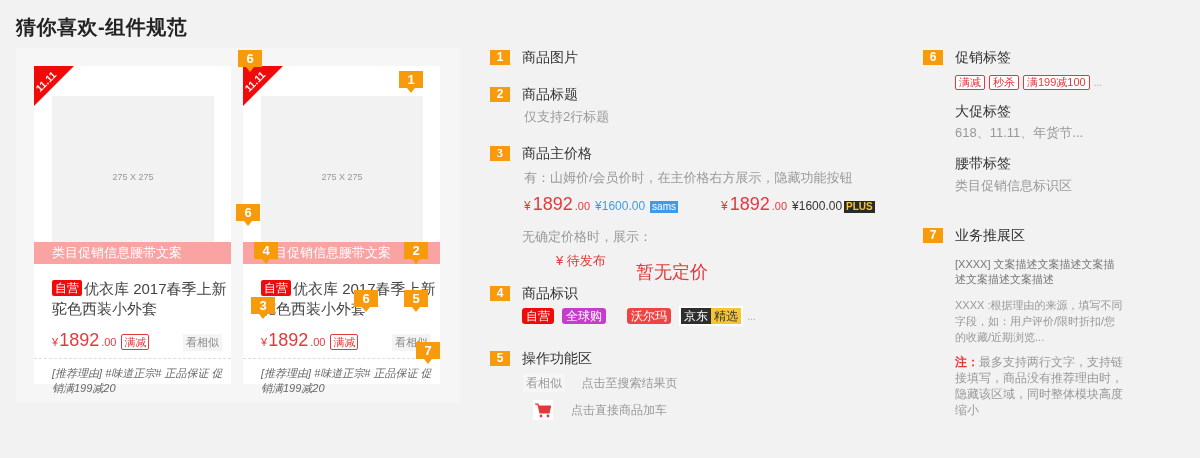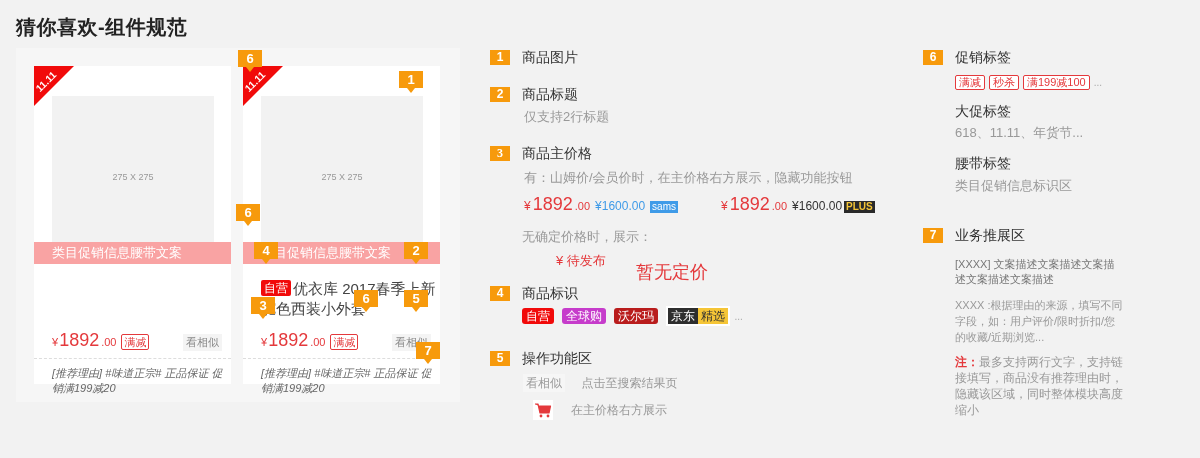--- a/index.html
+++ b/index.html
@@ -102,21 +102,21 @@
   .bigprice .y { color: #e4393c; font-size: 12px; }
   .bigprice .i { color: #e4393c; font-size: 18px; margin-left: 2px; }
   .bigprice .d { color: #e4393c; font-size: 11px; margin-left: 2px; }
   .sams-price { color: #3f9be8; font-size: 12px; margin-left: 5px; }
   .sams-badge { background: #3f9be8; color: #fff; font-size: 10px; padding: 0 2px; margin-left: 5px; line-height: 12px; }
   .plus-price { color: #333; font-size: 12px; margin-left: 5px; }
   .plus-badge { background: #2a2a2a; color: #f5c536; font-size: 10px; font-weight: bold; padding: 0 2px; margin-left: 2px; line-height: 12px; }
   .badge { display: inline-block; font-size: 12px; color: #fff; line-height: 16px; padding: 0 4px; border-radius: 3px; margin-right: 8px; vertical-align: middle; }
   .b-self { background: #f10a0a; }
   .b-global { background: #c63ccb; }
-  .b-walmart { background: #b91c1c; }
+  .b-walmart { background: #ef4444; margin-left: 13px; }
   .b-jd { display: inline-flex; vertical-align: middle; border: 2px solid #fff; background: #fff; }
   .b-jd .l { background: #2e2e2e; color: #fff; font-size: 12px; padding: 0 3px; line-height: 16px; }
   .b-jd .r { background: #f5c536; color: #333; font-size: 12px; padding: 0 3px; line-height: 16px; }
   .ellipsis { color: #aaa; font-size: 10px; }
   .ptag { display: inline-block; border: 1px solid #e4393c; color: #e4393c; font-size: 11px; line-height: 13px; padding: 0 3px; border-radius: 2px; margin-right: 4px; background: #fff; }
   .similar-btn { display: inline-block; background: #f6f6f6; color: #999; font-size: 12px; padding: 0 3px; line-height: 18px; }
   .cart-icon { display: inline-block; width: 20px; height: 20px; background: #fff; position: relative; }
   .note-red { color: #e4393c; font-weight: bold; }
 </style>
 </head>
@@ -126,20 +126,23 @@
 
 <div class="preview">
 
   <div class="card c1">
     <div class="img">
       <span>275 X 275</span>
     </div>
     <div class="corner"></div>
     <div class="corner-text">11.11</div>
     <div class="belt">类目促销信息腰带文案</div>
+    <div class="title">
+      <span class="tag-self">自营</span><span>优衣库 2017春季上新驼色西装小外套</span>
+    </div>
     <div class="price-row">
       <span class="price-yen">¥</span>
       <span class="price-int">1892</span>
       <span class="price-dec">.00</span>
       <span class="promo-tag">满减</span>
       <span class="similar">看相似</span>
     </div>
     <div class="divider"></div>
     <div class="reason">[推荐理由] #味道正宗# 正品保证 促销满199减20</div>
   </div>
@@ -228,21 +231,21 @@
   <span class="spec-sub" style="font-size:12px; margin-left:12px;">点击至搜索结果页</span>
 </div>
 <div class="abs" style="left:533px; top:400px; display:flex; align-items:center;">
   <span class="cart-icon">
     <svg width="20" height="20" viewBox="0 0 20 20">
       <path d="M2 4 L5 4 L7 13 L16 13 L17.5 6 L6 6" fill="#e4393c" stroke="#e4393c" stroke-width="1.2" stroke-linejoin="round"></path>
       <circle cx="8" cy="16" r="1.4" fill="#e4393c"></circle>
       <circle cx="15" cy="16" r="1.4" fill="#e4393c"></circle>
     </svg>
   </span>
-  <span class="spec-sub" style="font-size:12px; margin-left:18px;">在主价格右方展示</span>
+  <span class="spec-sub" style="font-size:12px; margin-left:18px;">点击直接商品加车</span>
 </div>
 
 <div class="abs spec-head" style="left:923px; top:49px;">
   <span class="spec-num">6</span><span class="lbl">促销标签</span>
 </div>
 <div class="abs" style="left:955px; top:72px;">
   <span class="ptag">满减</span><span class="ptag">秒杀</span><span class="ptag">满199减100</span><span class="ellipsis">...</span>
 </div>
 <div class="abs spec-head" style="left:955px; top:103px;">大促标签</div>
 <div class="abs spec-sub" style="left:955px; top:123px;">618、11.11、年货节...</div>

